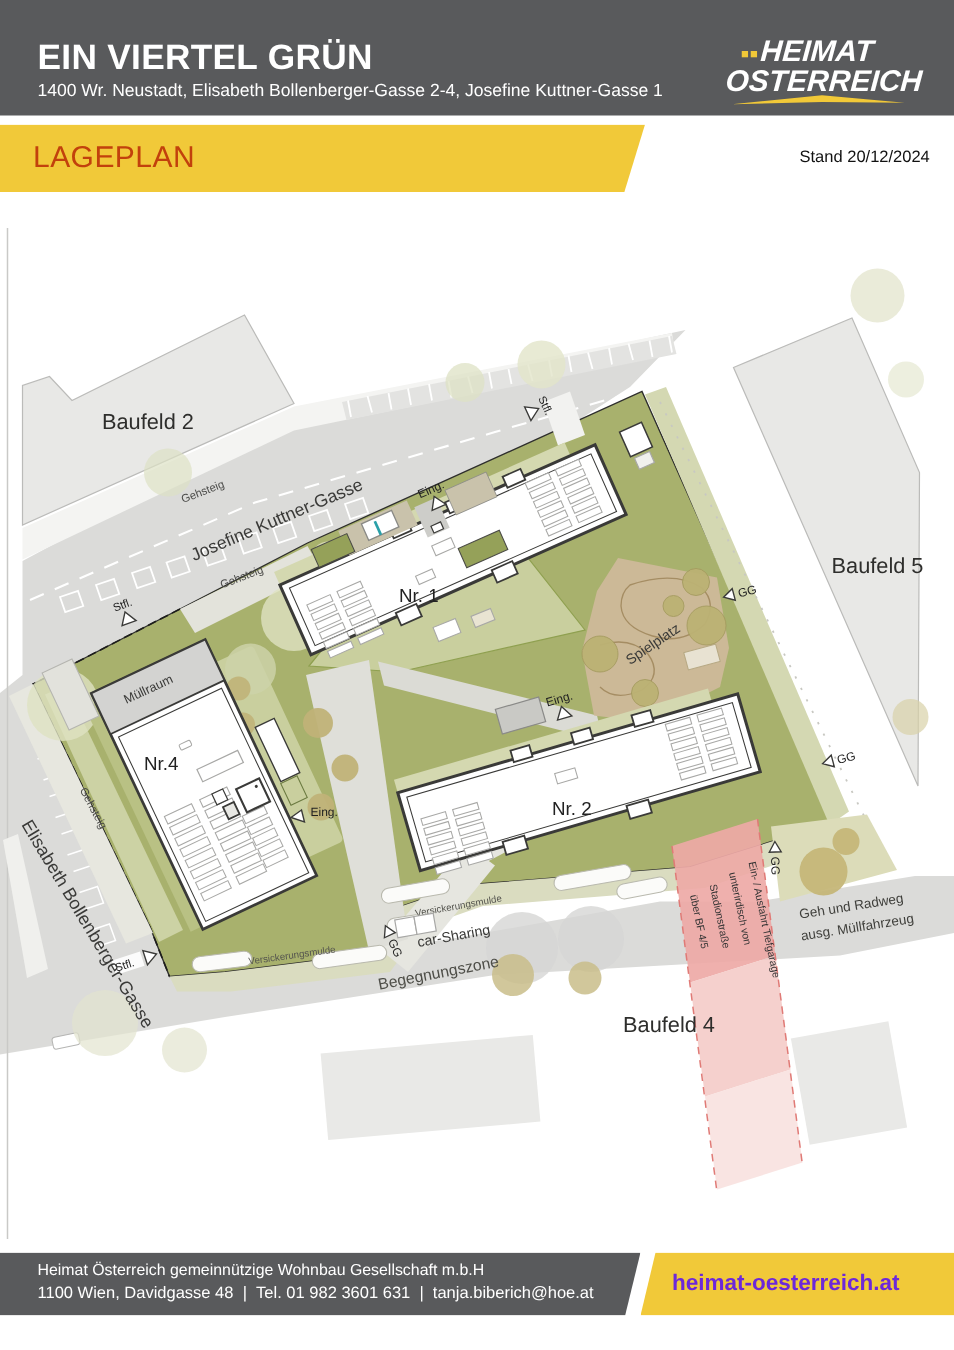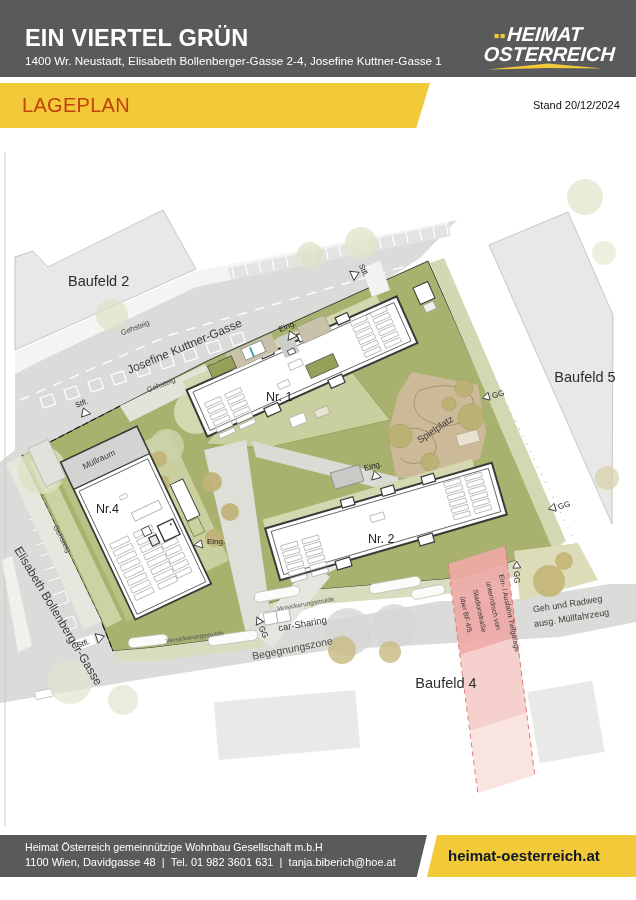--- a/index.html
+++ b/index.html
@@ -450,13 +450,13 @@
 <div class="abs" style="left:497px;top:99px;font-size:11px;color:#111;margin-left:36px;">Stand 20/12/2024</div>
 
 <div class="abs" style="left:0;top:835px;width:427px;height:42px;background:#595a5c;clip-path:polygon(0 0,100% 0,97.6% 100%,0 100%);"></div>
 
 <div class="abs" style="left:25px;top:841px;font-size:10.6px;color:#fff;">Heimat Österreich gemeinnützige Wohnbau Gesellschaft m.b.H</div>
 
 <div class="abs" style="left:25px;top:856px;font-size:11px;color:#fff;">1100 Wien, Davidgasse 48&nbsp; | &nbsp;Tel. 01 982 3601 631&nbsp; | &nbsp;tanja.biberich@hoe.at</div>
 
 <div class="abs" style="left:427px;top:835px;width:209px;height:42px;background:#f1c939;clip-path:polygon(4.8% 0,100% 0,100% 100%,0 100%);"></div>
 
-<div class="abs" style="left:448px;top:847px;font-size:15px;font-weight:bold;color:#0f172a;">heimat-oesterreich.at</div>
+<div class="abs" style="left:448px;top:847px;font-size:15px;font-weight:bold;color:#6d28d9;">heimat-oesterreich.at</div>
 
 </body></html>

